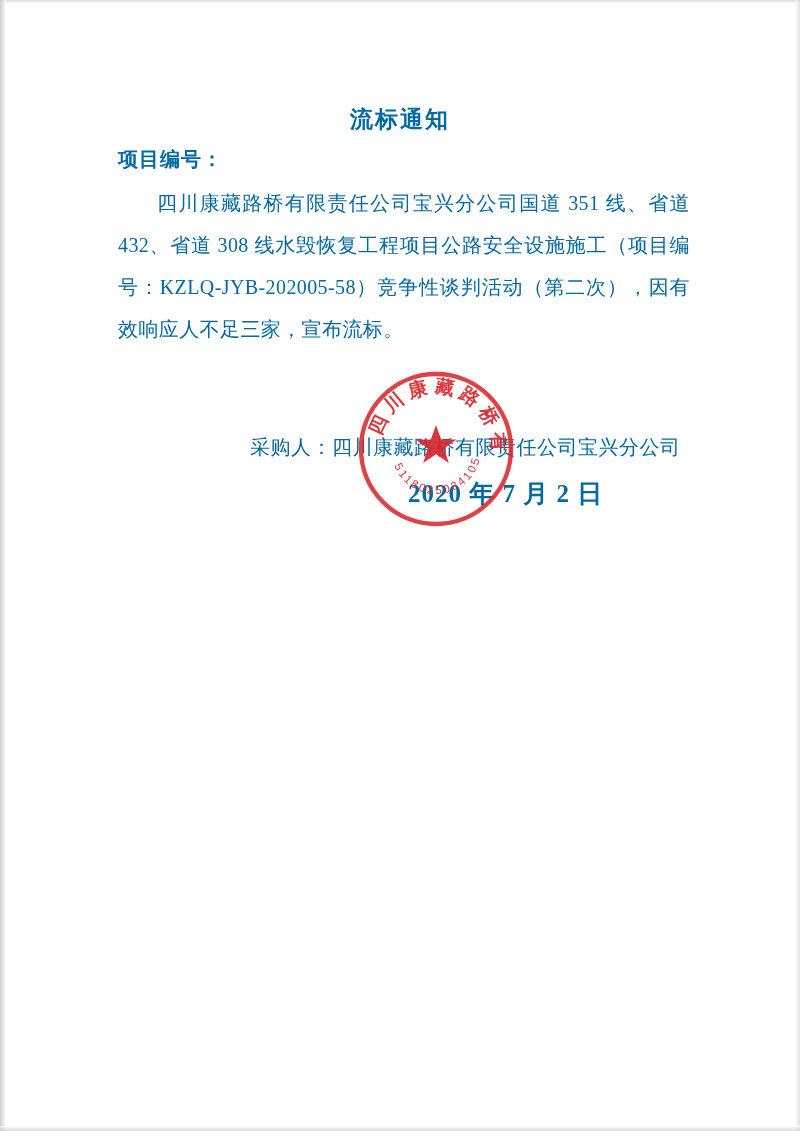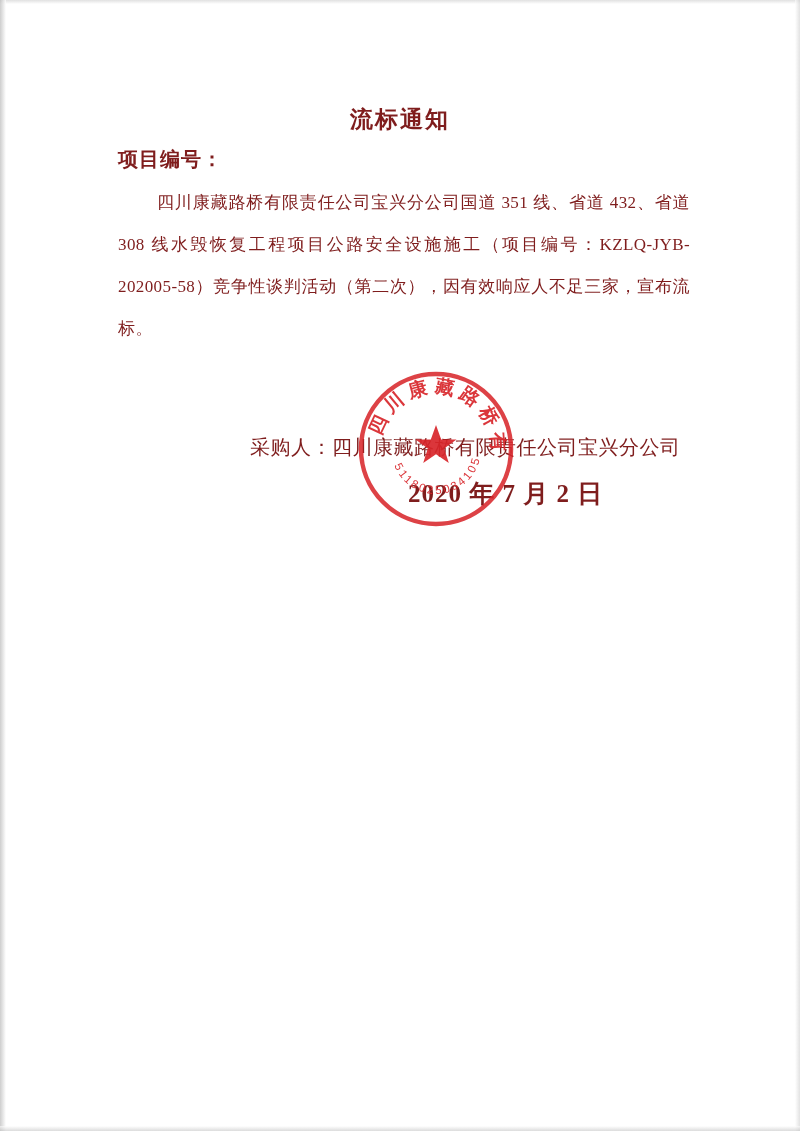--- a/index.html
+++ b/index.html
@@ -8,21 +8,21 @@
     background: #8c8c8c;
   }
   .page {
     position: relative;
     width: 800px;
     height: 1131px;
     background: #ffffff;
     margin: 0 auto;
     overflow: hidden;
     font-family: "Liberation Serif", "DejaVu Serif", serif;
-    color: #7f1d1d;
+    color: #0369a1;
     box-sizing: border-box;
   }
   
   .edge-left {
     position: absolute;
     left: 0; top: 0;
     width: 6px; height: 1131px;
     background: linear-gradient(to right, #bdbdbd, #ffffff);
     opacity: .75;
   }
@@ -67,21 +67,21 @@
     font-size: 20px;
     font-weight: bold;
     letter-spacing: 1px;
   }
 
   .body-text {
     position: absolute;
     top: 182px;
     left: 118px;
     width: 572px;
-    font-size: 17px;
+    font-size: 20px;
     line-height: 42px;
     text-align: justify;
     text-justify: inter-ideograph;
     text-indent: 39px;
     letter-spacing: 0.4px;
   }
 
   .buyer-line {
     position: absolute;
     top: 434px;

